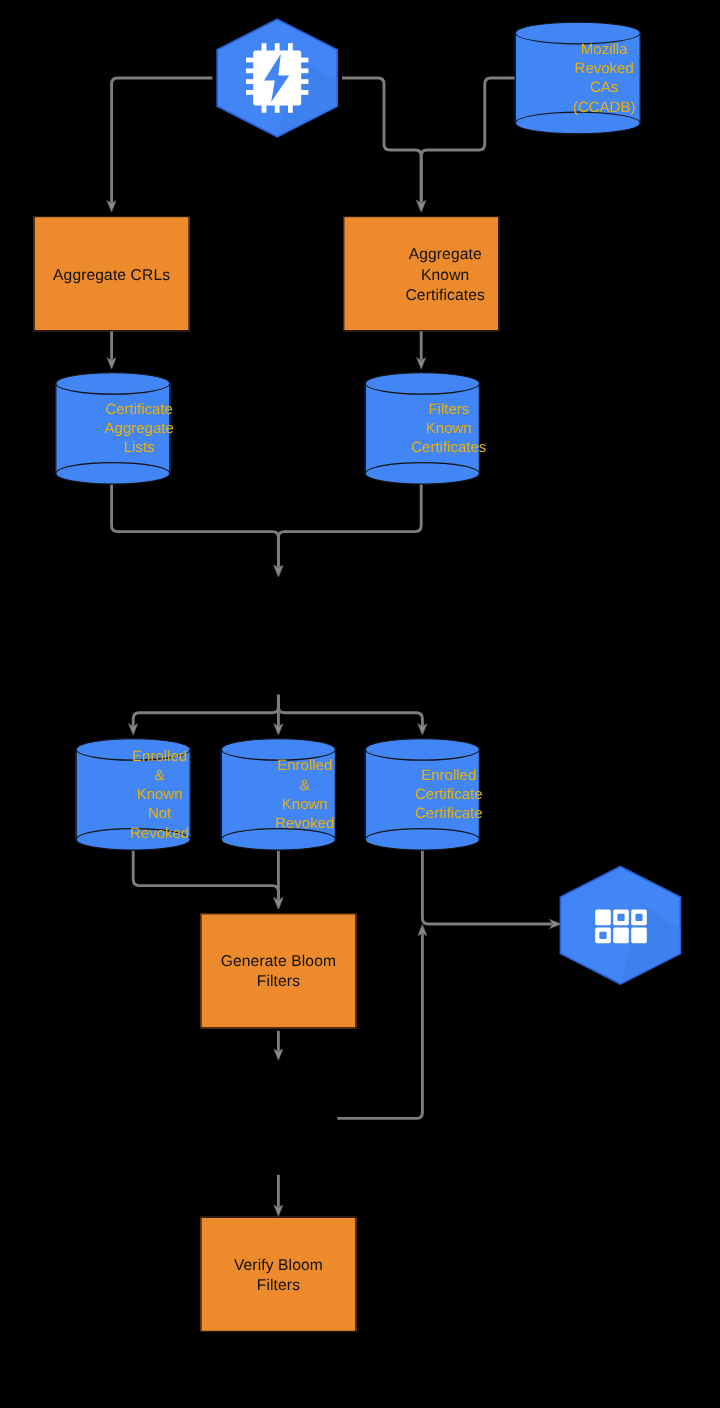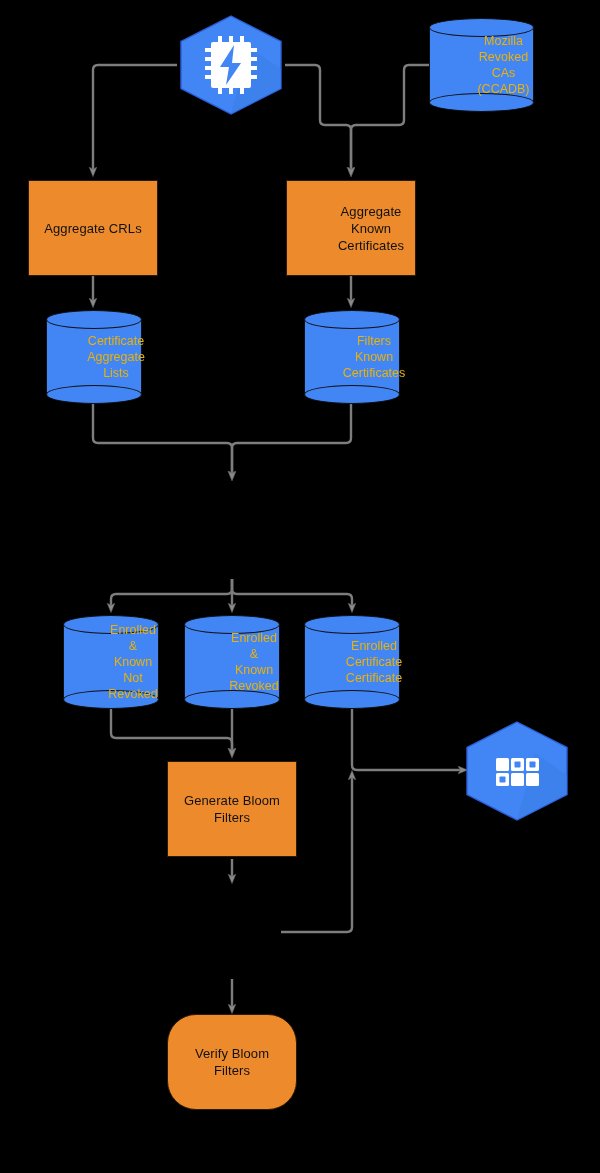--- a/index.html
+++ b/index.html
@@ -266,21 +266,21 @@
   </div>
 
   <div class="node process" style="left:167px; top:761px; width:130px; height:96px;">
     <div>
       <div>Generate Bloom</div>
       <div>Filters</div>
     </div>
   </div>
 
 
-  <div class="node process" style="left:167px; top:1014px; width:130px; height:96px;border-radius:29px;">
+  <div class="node process" style="left:167px; top:1014px; width:130px; height:96px;">
     <div>
       <div>Verify Bloom</div>
       <div>Filters</div>
     </div>
   </div>
 
   <div class="hexnode" style="left:463px; top:720px; width:108px; height:102px;">
     <svg width="108" height="102" viewBox="0 0 108 102">
       <polygon points="54,2 104,27.5 104,74.5 54,100 4,74.5 4,27.5" fill="#4285F4" stroke="#2b5fd9" stroke-width="1.4"></polygon>
       <polygon points="54,100 104,74.5 104,55 72,33" fill="#3b7de8" opacity="0.55"></polygon>

